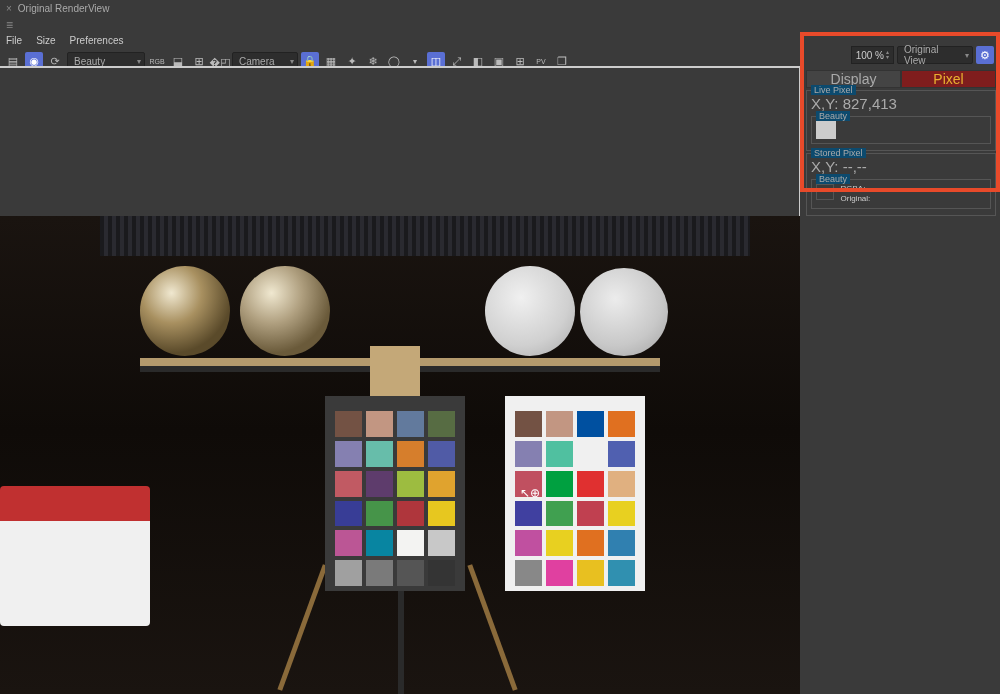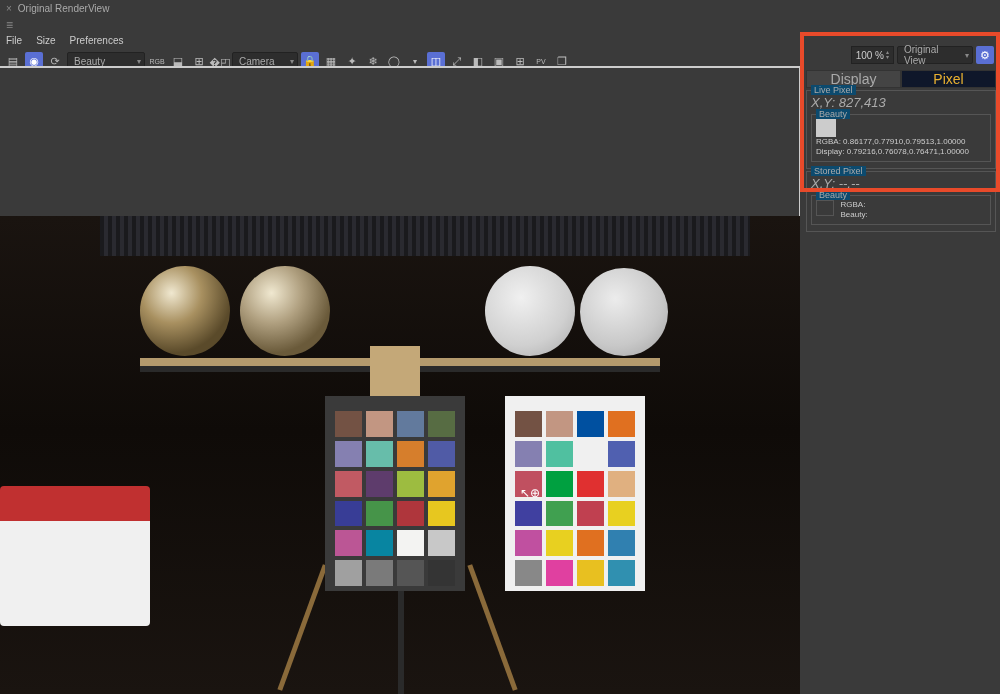--- a/index.html
+++ b/index.html
@@ -156,31 +156,31 @@
   width: 200px;
   height: 160px;
   border: 4px solid #e84a2a;
   z-index: 10;
   pointer-events: none;
 }
 .tabs { display: flex; height: 18px; margin: 4px 4px 2px; }
 .tab { flex: 1; display: flex; align-items: center; justify-content: center;
   font-size: 14px; cursor: pointer; }
 .tab.inactive { background: #444; color: #aaa; border: 1px solid #333; }
-.tab.active { background: #0f172a; color: #e8b030; border: 1px solid #333; }
+.tab.active { background: #7f1d1d; color: #e8b030; border: 1px solid #333; }
 .fieldset {
   border: 1px solid #555;
   margin: 2px 4px;
   padding: 4px 4px 6px;
   font-size: 9px;
   color: #aaa;
   position: relative;
 }
 .legend { position: absolute; top: -6px; left: 4px; background: #0c4a6e; padding: 0 3px; font-size: 9px; color: #aaa; }
-.coord { font-size: 13px; margin-bottom: 2px; font-style: italic; }
+.coord { font-size: 15px; margin-bottom: 2px; }
 .inner-fs { border: 1px solid #555; margin-top: 4px; padding: 4px; position: relative; }
 .swatch { width: 20px; height: 18px; background: #ccc; display: inline-block; vertical-align: top; margin-right: 4px; }
 .swatch.empty { background: transparent; border: 1px solid #555; width: 18px; height: 16px; }
 .val-lines { display: inline-block; font-size: 8px; line-height: 10px; color: #ccc; }
 </style>
 </head>
 <body>
 
 <div class="titlebar">
   <span class="close-x">×</span>
@@ -314,32 +314,28 @@
     <div class="tab inactive">Display</div>
     <div class="tab active">Pixel</div>
   </div>
 
   <div class="fieldset">
     <div class="legend">Live Pixel</div>
     <div class="coord">X,Y: 827,413</div>
     <div class="inner-fs">
       <div class="legend">Beauty</div>
       <span class="swatch"></span>
-      <span class="val-lines">
-        <div>RGBA: 0.86177,0.77910,0.79513,1.00000</div>
-        <div>Display: 0.79216,0.76078,0.76471,1.00000</div>
-      </span>
     </div>
   </div>
 
   <div class="fieldset">
     <div class="legend">Stored Pixel</div>
     <div class="coord">X,Y: --,--</div>
     <div class="inner-fs">
       <div class="legend">Beauty</div>
       <span class="swatch empty"></span>
       <span class="val-lines">
         <div>RGBA:</div>
-        <div>Beauty:</div>
+        <div>Original:</div>
       </span>
     </div>
   </div>
 </div>
 
 </body></html>

